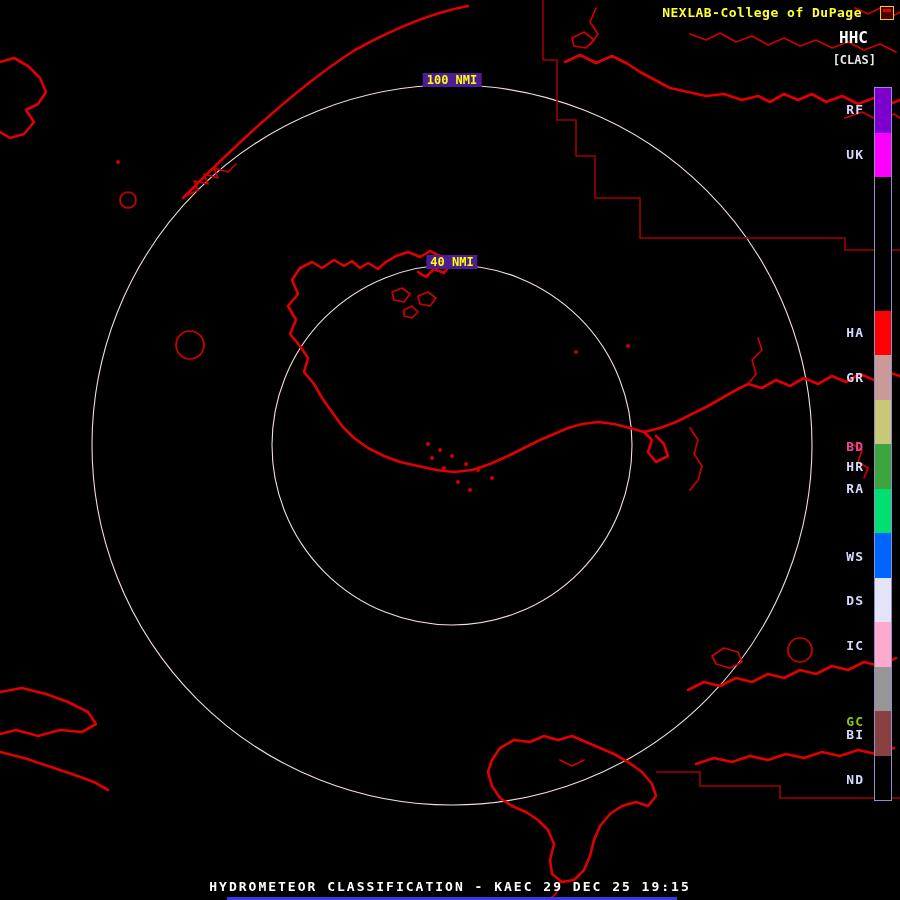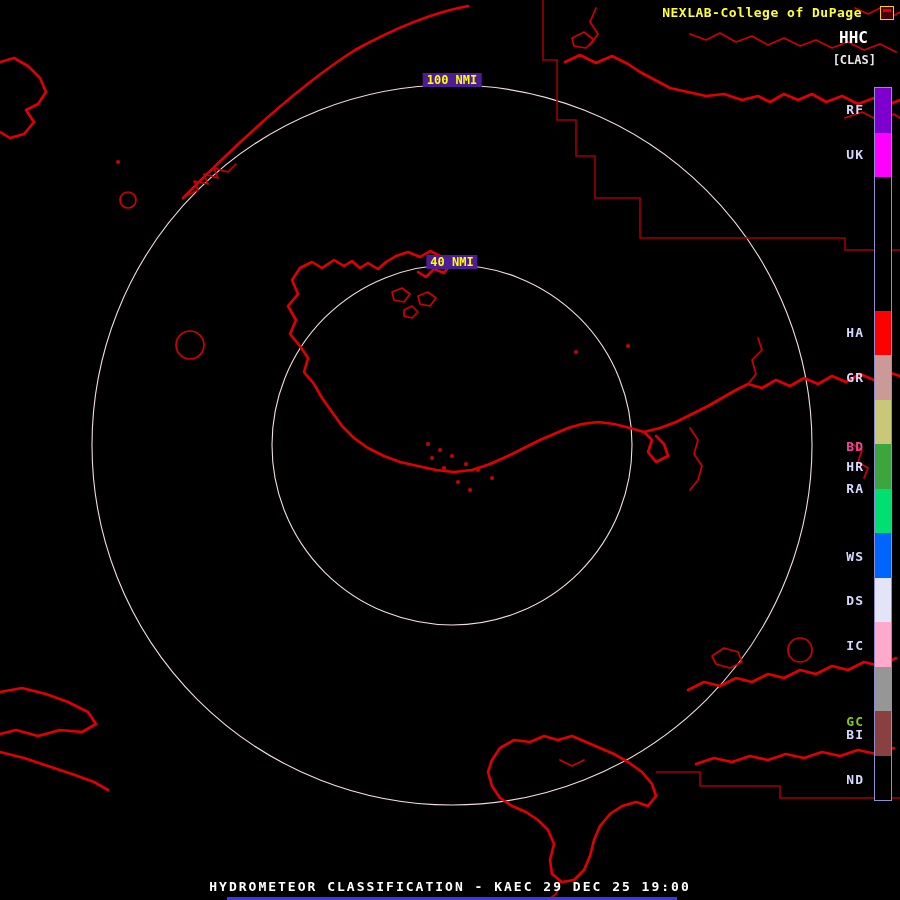--- a/index.html
+++ b/index.html
@@ -156,14 +156,14 @@
     <div class="legend-label" style="top: 466.312px; color: rgb(216, 216, 255);">HR</div>
     <div class="legend-label" style="top: 488px; color: rgb(216, 216, 255);">RA</div>
     <div class="legend-label" style="top: 555.562px; color: rgb(216, 216, 255);">WS</div>
     <div class="legend-label" style="top: 600.188px; color: rgb(216, 216, 255);">DS</div>
     <div class="legend-label" style="top: 644.812px; color: rgb(216, 216, 255);">IC</div>
     <div class="legend-label" style="top: 689.438px; color: #84cc16; margin-top: 32px;">GC</div>
     <div class="legend-label" style="top: 734.062px; color: rgb(216, 216, 255);">BI</div>
     <div class="legend-label" style="top: 778.688px; color: rgb(216, 216, 255);">ND</div>
   </div>
 
-<div class="footer-title" style="color: rgb(255, 255, 255);">HYDROMETEOR CLASSIFICATION - KAEC 29 DEC 25 19:00</div>
+<div class="footer-title" style="color: rgb(255, 255, 255);">HYDROMETEOR CLASSIFICATION - KAEC 29 DEC 25 19:15</div>
 <div class="footer-bar" style="background: rgb(58, 58, 230);"></div>
 
 </body></html>

